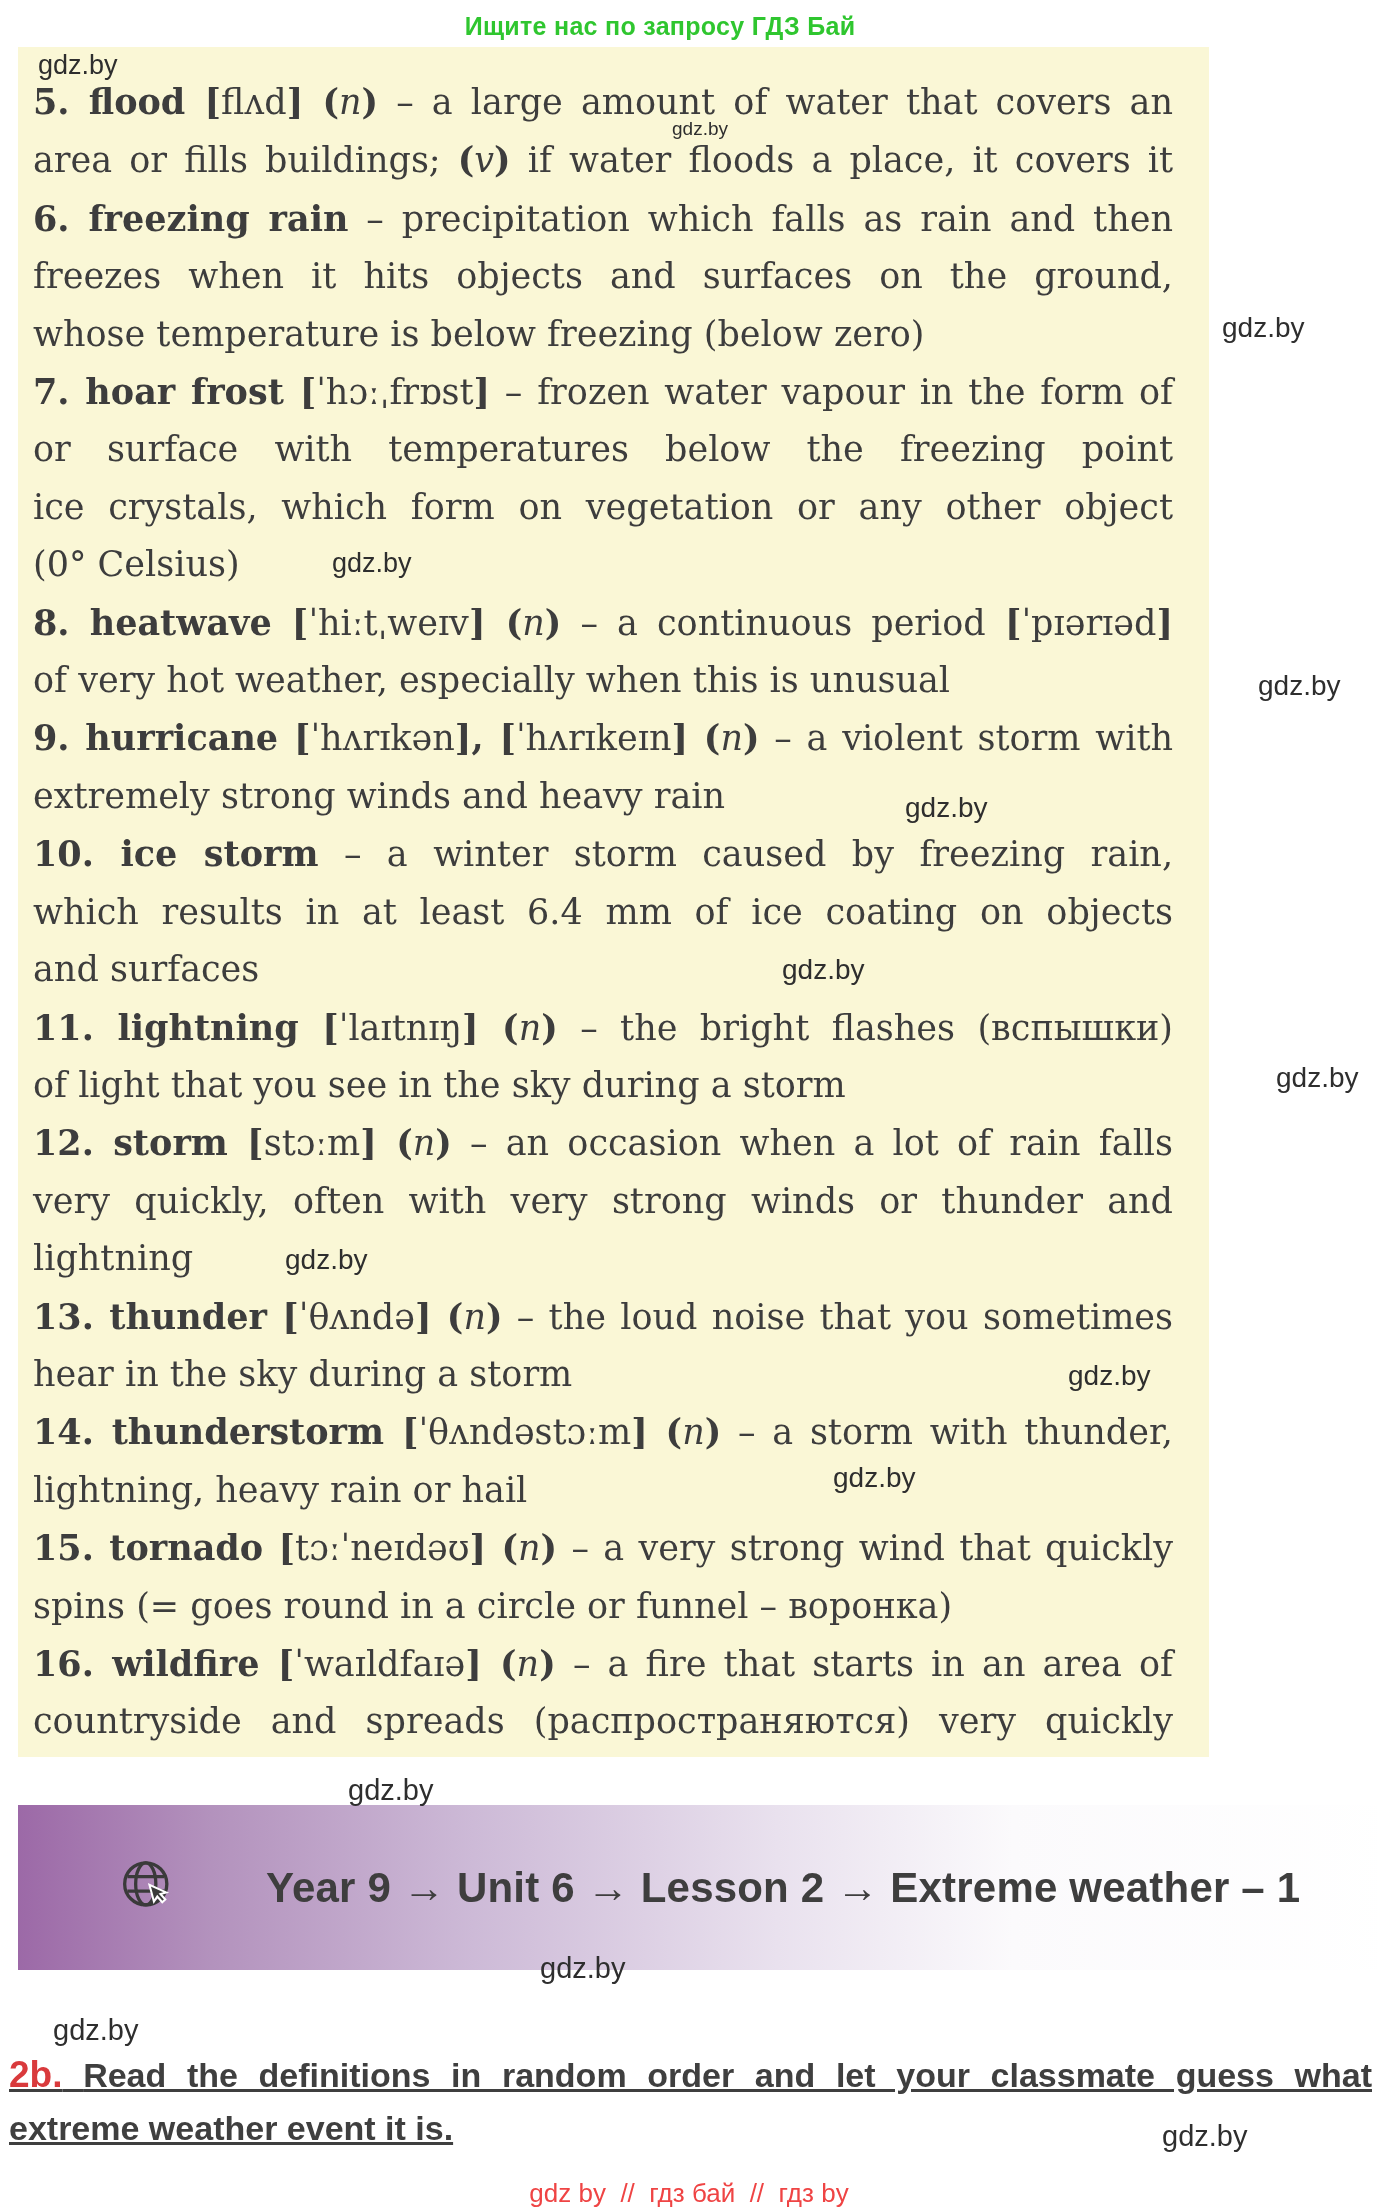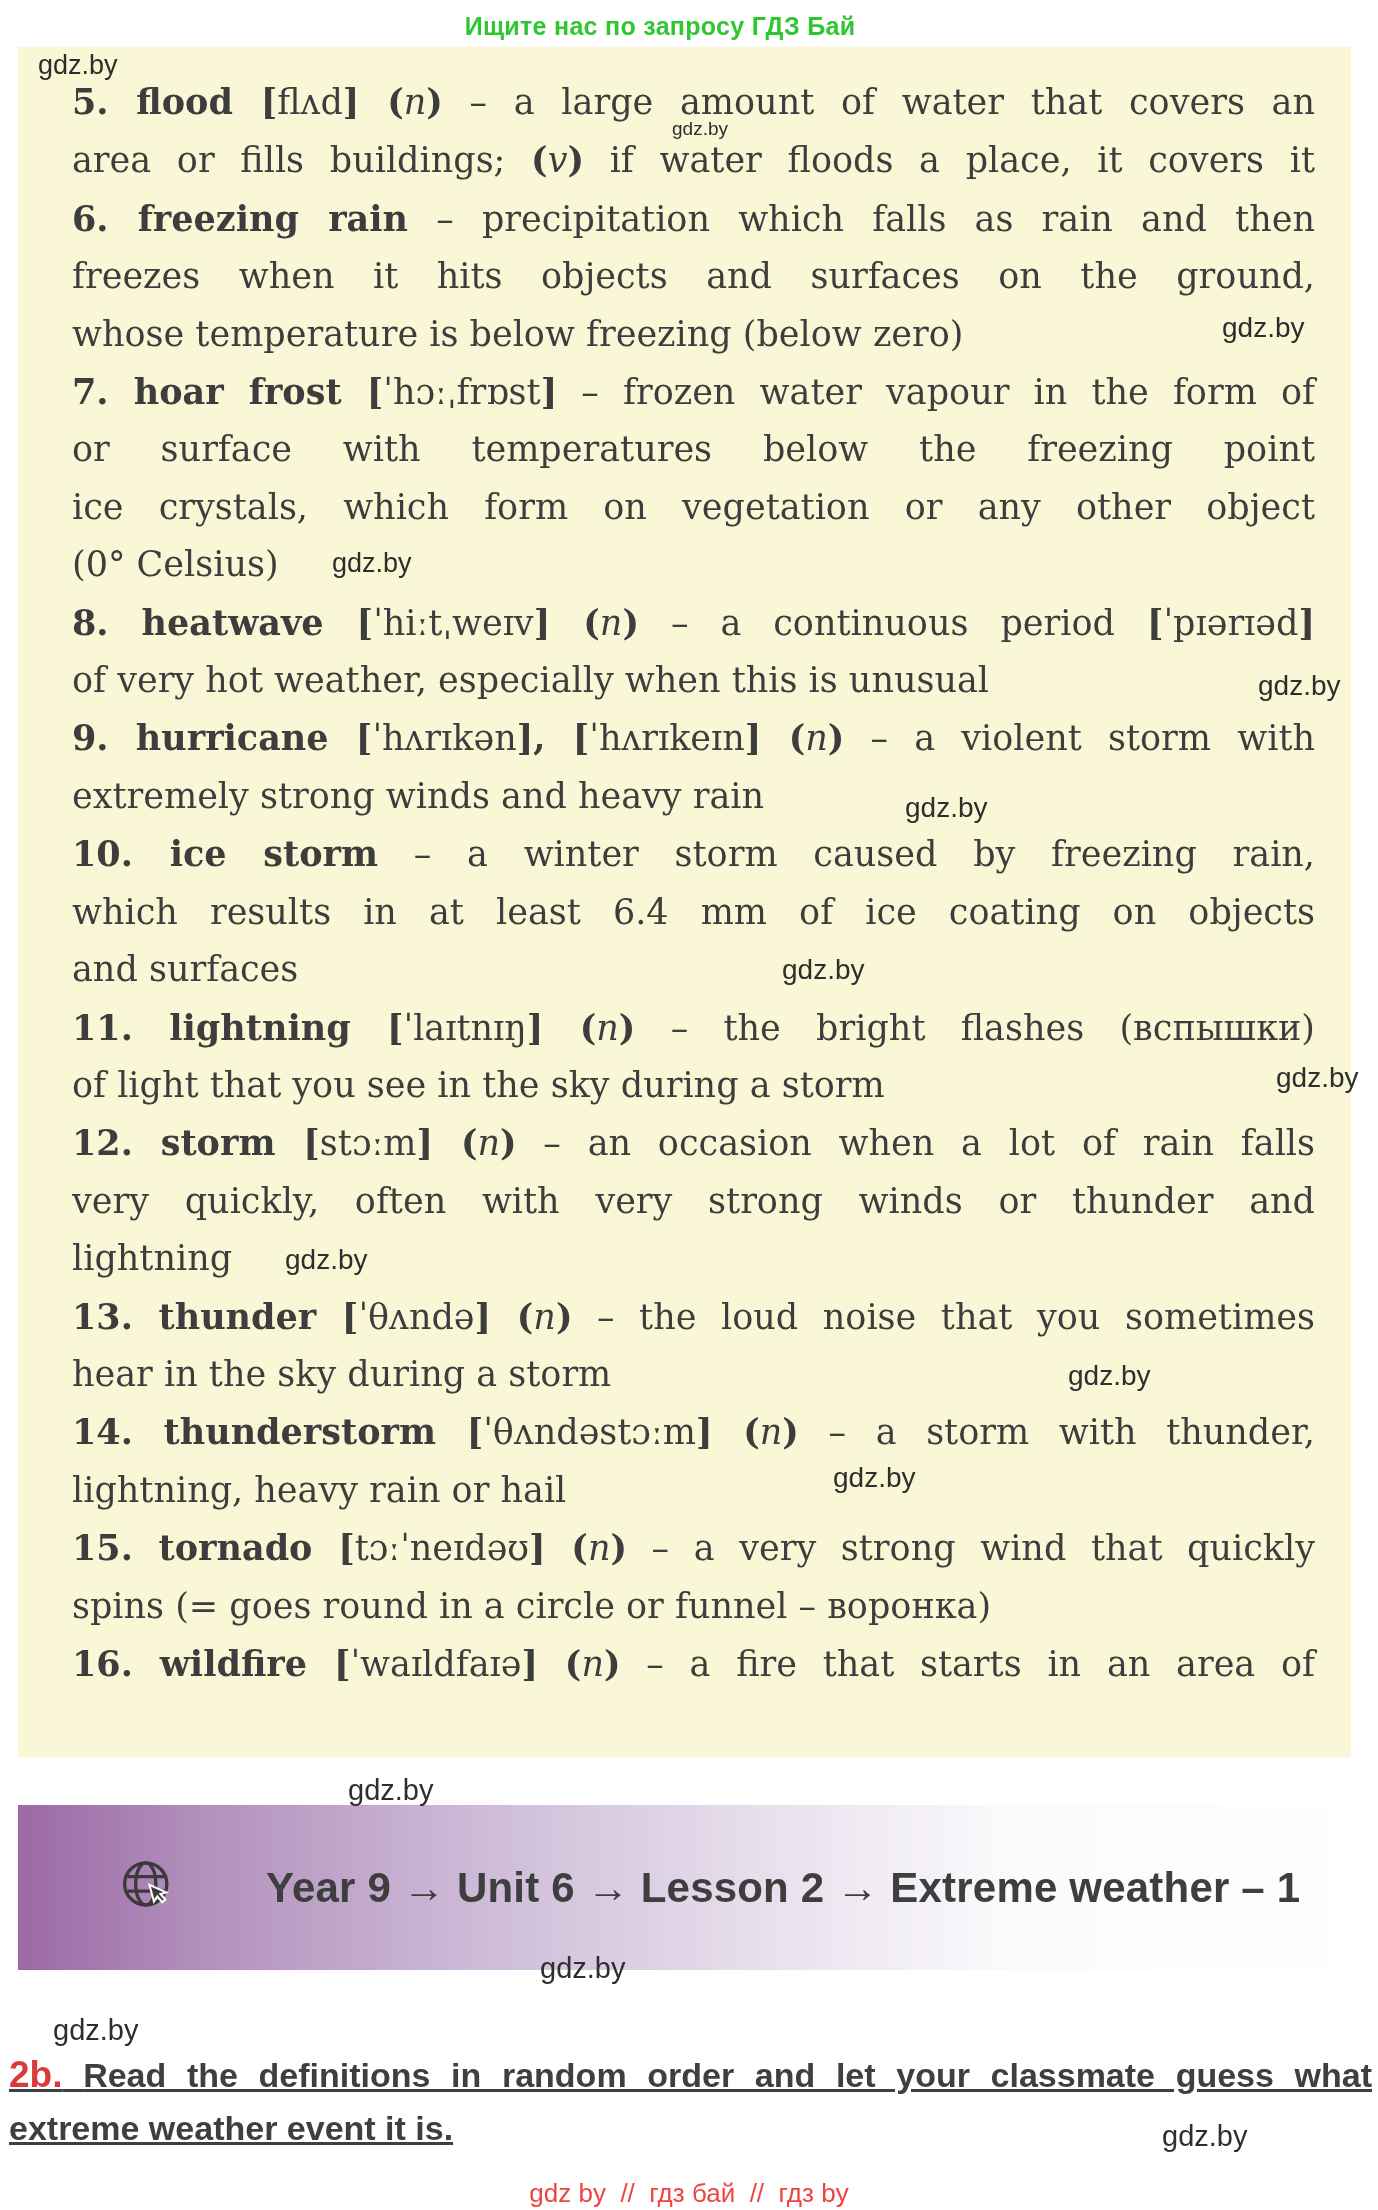--- a/index.html
+++ b/index.html
@@ -9,22 +9,22 @@
     font-family:"Liberation Sans", "DejaVu Sans", sans-serif;
   }
   
   .top-link {
     position:absolute; top:12px; left:0; width:1320px;
     text-align:center; font-size:25px; font-weight:bold;
     color:#2fc62f; letter-spacing:0.3px;
   }
   
   .sheet {
-    position:absolute; left:18px; top:47px; width:1333px; height:1710px;
-    background:#faf7d6; box-sizing:border-box; padding:26px 36px 0 54px;
+    position:absolute; left:18px; top:47px; width:1191px; height:1710px;
+    background:#faf7d6; box-sizing:border-box; padding:26px 36px 0 15px;
   }
   #def-lines {
     font-family:"DejaVu Serif", serif;
     font-size:35px; line-height:57.4px; color:#3d3d3d;
   }
   .def-line { white-space:nowrap; }
   .def-line.just { white-space:normal; text-align:justify; text-align-last:justify; text-justify:inter-word; }
   .sb { font-weight:bold; }
   .si { font-style:italic; }
   
@@ -85,20 +85,21 @@
       <div class="def-line just"><span class="sb">12. storm [</span><span class="sr">stɔːm</span><span class="sb">] (</span><span class="si">n</span><span class="sb">)</span><span class="sr"> – an occasion when a lot of rain falls</span></div>
       <div class="def-line just"><span class="sr">very quickly, often with very strong winds or thunder and</span></div>
       <div class="def-line"><span class="sr">lightning</span></div>
       <div class="def-line just"><span class="sb">13. thunder [</span><span class="sr">ˈθʌndə</span><span class="sb">] (</span><span class="si">n</span><span class="sb">)</span><span class="sr"> – the loud noise that you sometimes</span></div>
       <div class="def-line"><span class="sr">hear in the sky during a storm</span></div>
       <div class="def-line just"><span class="sb">14. thunderstorm [</span><span class="sr">ˈθʌndəstɔːm</span><span class="sb">] (</span><span class="si">n</span><span class="sb">)</span><span class="sr"> – a storm with thunder,</span></div>
       <div class="def-line"><span class="sr">lightning, heavy rain or hail</span></div>
       <div class="def-line just"><span class="sb">15. tornado [</span><span class="sr">tɔːˈneɪdəʊ</span><span class="sb">] (</span><span class="si">n</span><span class="sb">)</span><span class="sr"> – a very strong wind that quickly</span></div>
       <div class="def-line"><span class="sr">spins (= goes round in a circle or funnel – воронка)</span></div>
       <div class="def-line just"><span class="sb">16. wildfire [</span><span class="sr">ˈwaɪldfaɪə</span><span class="sb">] (</span><span class="si">n</span><span class="sb">)</span><span class="sr"> – a fire that starts in an area of</span></div>
+      <div class="def-line just"><span class="sr">countryside and spreads (распространяются) very quickly</span></div>
     </div>
 </div>
 
 <div class="banner">
   <span class="globe">
     <svg width="55" height="58" viewBox="0 0 60 63" xmlns="http://www.w3.org/2000/svg">
       <g fill="none" stroke="#3a3a3a" stroke-width="3.6">
         <circle cx="27" cy="27" r="23"></circle>
         <ellipse cx="27" cy="27" rx="11" ry="23"></ellipse>
         <line x1="7" y1="19" x2="47" y2="19"></line>

